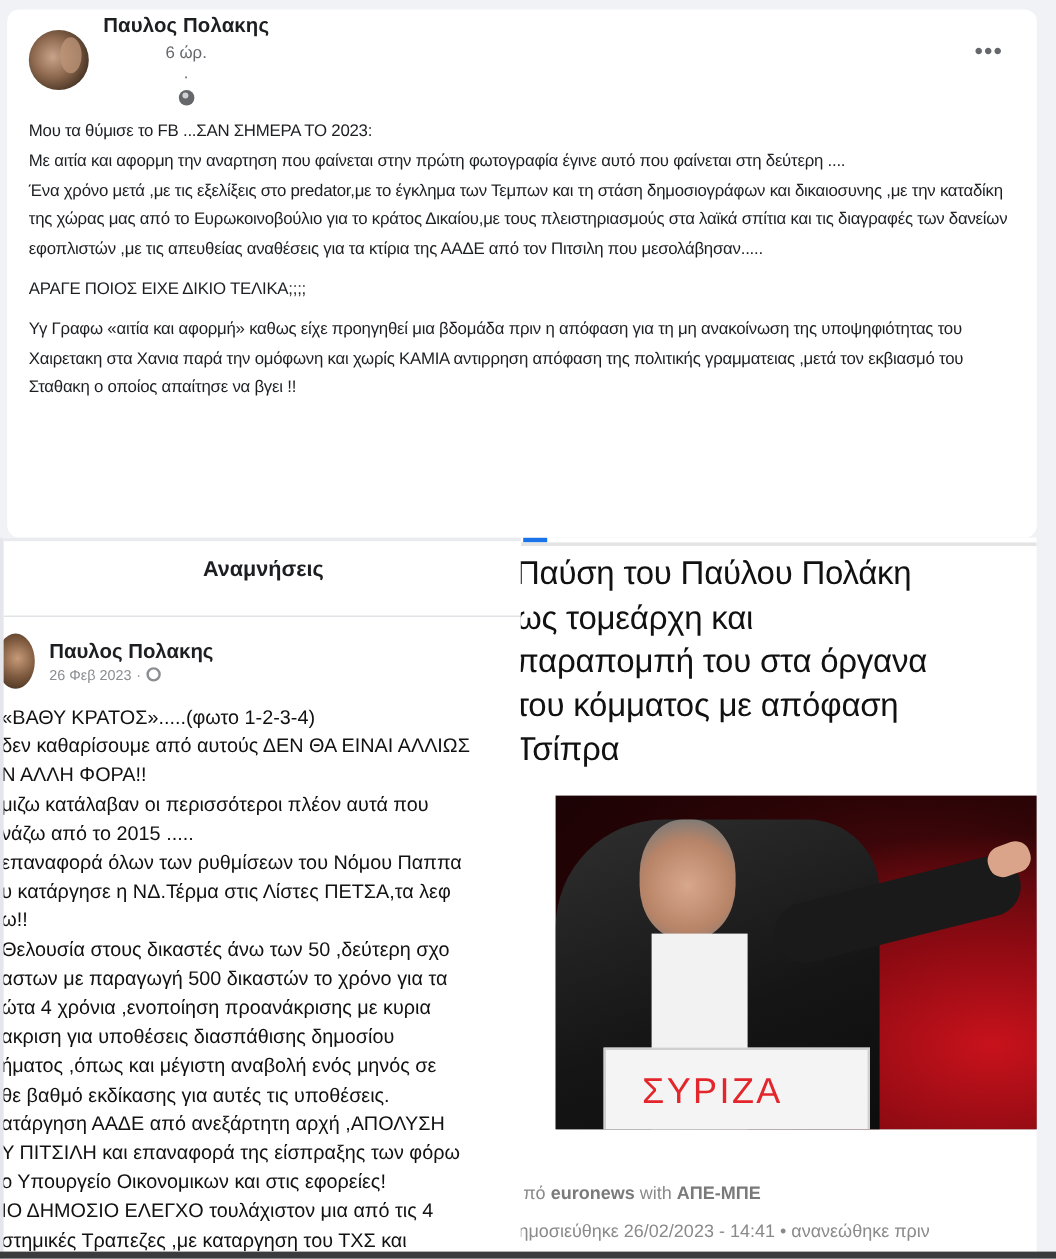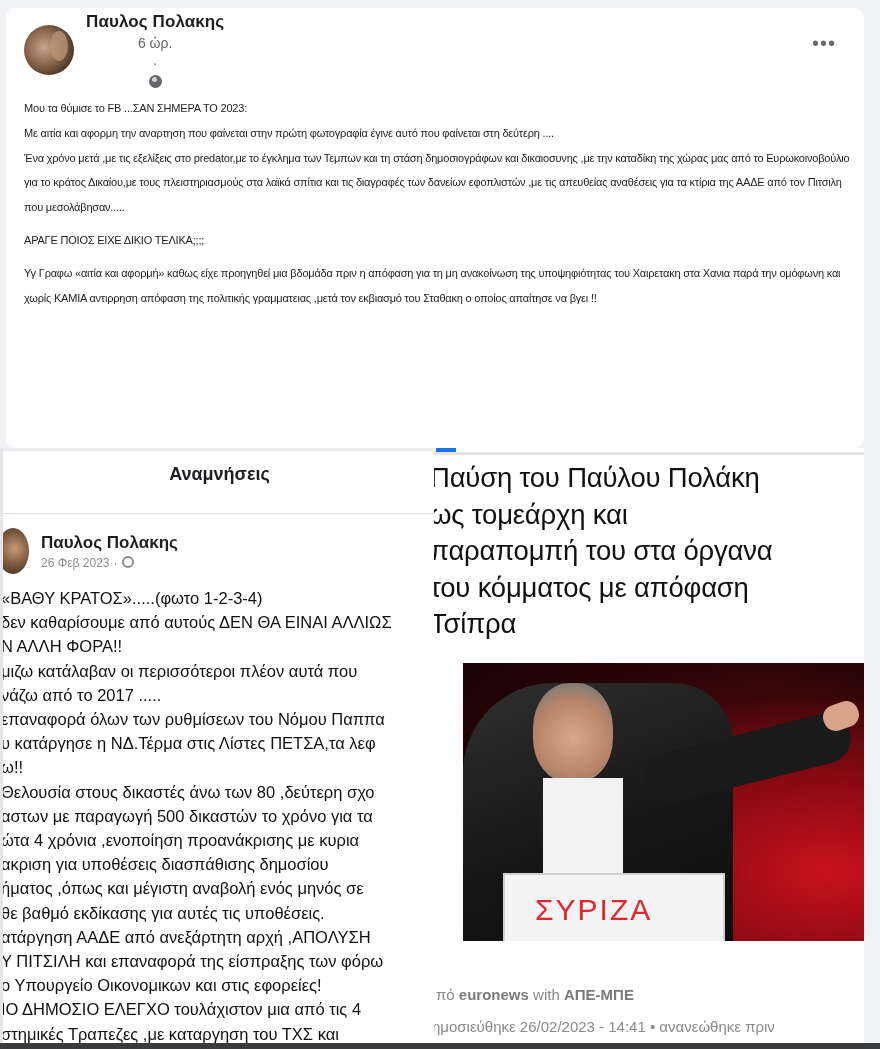--- a/index.html
+++ b/index.html
@@ -37,21 +37,21 @@
   .globe-icon::before {
     content: ""; position: absolute; left: 3px; top: 2px; width: 5px; height: 5px;
     border-radius: 50%; background: #fff; opacity: 0.7;
   }
   .more-button {
     position: absolute; right: 28px; top: 30px;
     font-size: 20px; color: #65676b; letter-spacing: 1px; cursor: pointer; line-height: 10px;
   }
   .post-body {
     position: absolute; left: 18px; top: 88px; width: 830px;
-    font-size: 11px; line-height: 24.8px; color: #1c1e21;
+    font-size: 14px; line-height: 24.8px; color: #1c1e21;
     font-family: "Liberation Sans", sans-serif;
     letter-spacing: -0.2px;
   }
   .post-body p { margin-bottom: 8px; }
 
   
   .memories-panel {
     position: absolute; left: 0; top: 448px;
     width: 436px; height: 601px; background: #ffffff; overflow: hidden;
     border-left: 3px solid #e4e6eb;
@@ -178,25 +178,25 @@
         <span>·</span>
         <span class="mem-globe"></span>
       </div>
     </div>
   </div>
   <div class="mem-body">
     <div>«ΒΑΘΥ ΚΡΑΤΟΣ».....(φωτο 1-2-3-4)</div>
     <div>δεν καθαρίσουμε από αυτούς ΔΕΝ ΘΑ ΕΙΝΑΙ ΑΛΛΙΩΣ</div>
     <div>Ν ΑΛΛΗ ΦΟΡΑ!!</div>
     <div>μιζω κατάλαβαν οι περισσότεροι πλέον αυτά που</div>
-    <div>νάζω από το 2017 .....</div>
+    <div>νάζω από το 2015 .....</div>
     <div>επαναφορά όλων των ρυθμίσεων του Νόμου Παππα</div>
     <div>υ κατάργησε η ΝΔ.Τέρμα στις Λίστες ΠΕΤΣΑ,τα λεφ</div>
     <div>ω!!</div>
-    <div>Θελουσία στους δικαστές  άνω των 80  ,δεύτερη σχο</div>
+    <div>Θελουσία στους δικαστές  άνω των 50  ,δεύτερη σχο</div>
     <div>αστων με παραγωγή 500 δικαστών το χρόνο για τα</div>
     <div>ώτα 4 χρόνια ,ενοποίηση προανάκρισης με κυρια</div>
     <div>ακριση για υποθέσεις διασπάθισης δημοσίου</div>
     <div>ήματος ,όπως και μέγιστη αναβολή ενός μηνός σε</div>
     <div>θε βαθμό εκδίκασης για αυτές τις υποθέσεις.</div>
     <div>ατάργηση ΑΑΔΕ από ανεξάρτητη αρχή ,ΑΠΟΛΥΣΗ</div>
     <div>Υ ΠΙΤΣΙΛΗ και επαναφορά της είσπραξης των φόρω</div>
     <div>ο Υπουργείο Οικονομικων  και στις εφορείες!</div>
     <div>ΙΟ ΔΗΜΟΣΙΟ ΕΛΕΓΧΟ τουλάχιστον μια από τις 4</div>
     <div>στημικές Τραπεζες ,με καταργηση του ΤΧΣ και</div>

